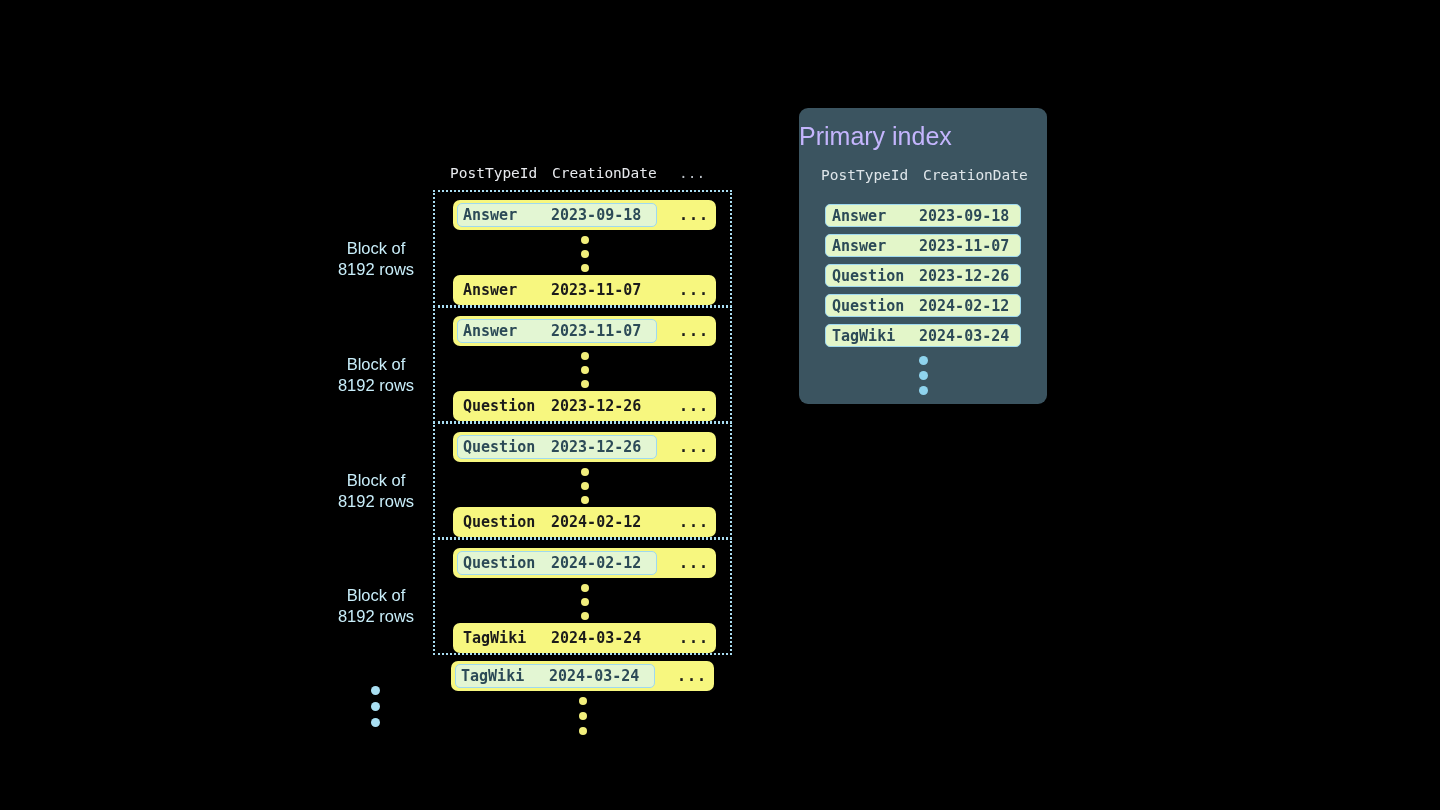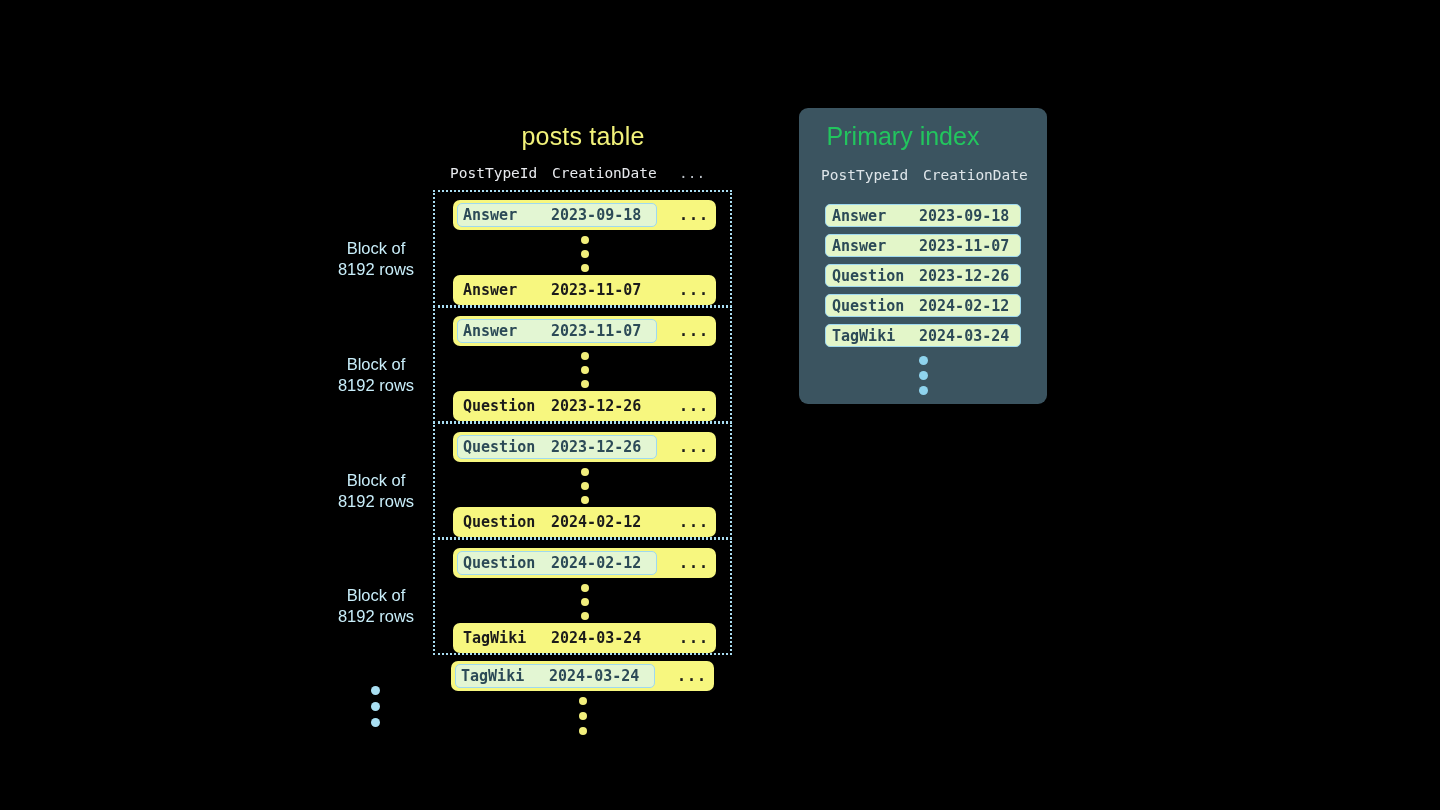--- a/index.html
+++ b/index.html
@@ -189,23 +189,23 @@
     width: 248px;
     height: 296px;
     background: #3b5460;
     border-radius: 9px;
   }
   .index-title {
     position: absolute;
     left: 0;
     top: 14px;
     width: 208px;
-    text-align: center;
+    text-align: left;
     font-size: 25px;
-    color: #22c55e;
+    color: #c4b5fd;
     font-family: "Liberation Sans", sans-serif;
   }
   .index-colheader {
     position: absolute;
     left: 0;
     top: 59px;
     width: 248px;
     height: 20px;
     font-family: "DejaVu Sans Mono", monospace;
     font-size: 14.5px;
@@ -252,21 +252,20 @@
     height: 9px;
     border-radius: 50%;
     background: #8fd4ee;
   }
 </style>
 </head>
 <body>
 
 <div class="canvas">
 
-  <div class="posts-title">posts table</div>
 
   <div class="posts-colheader">
     <span class="ch-posttype">PostTypeId</span>
     <span class="ch-creation">CreationDate</span>
     <span class="ch-ellipsis">...</span>
   </div>
 
   <div class="block" style="top:190px; height:117px;">
     <div class="row hl" style="top:8px;">
       <div class="hl-box"></div>

